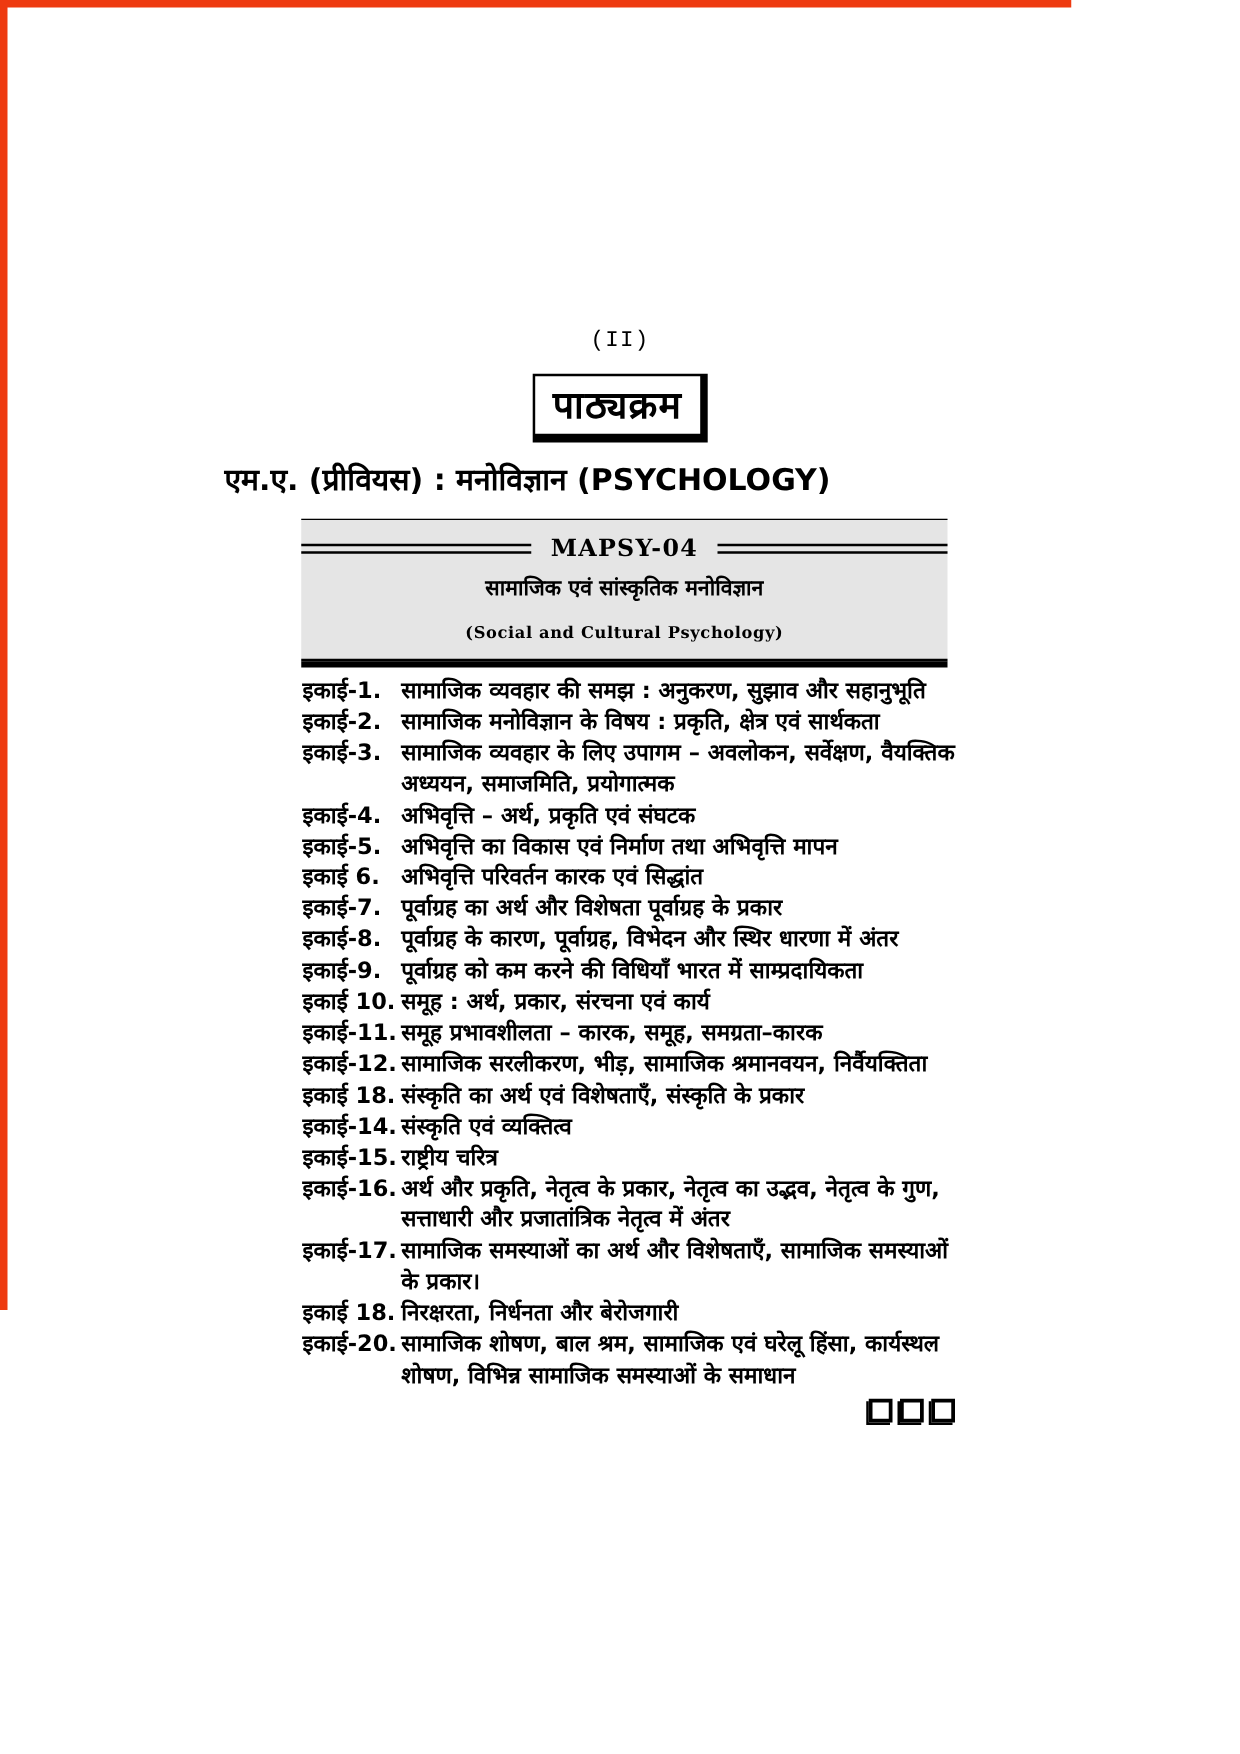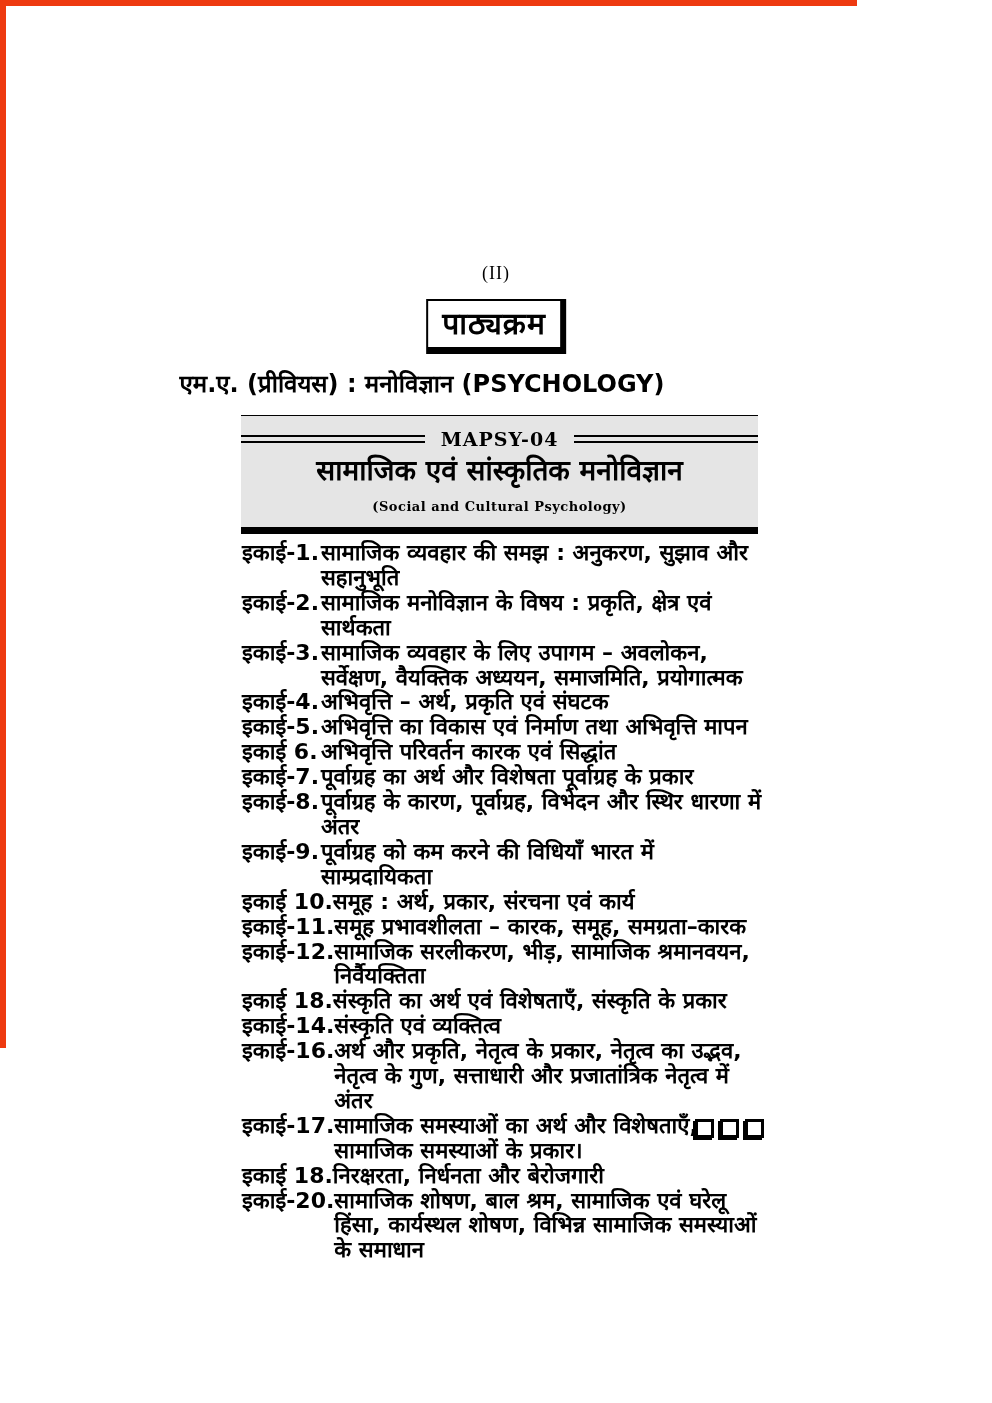--- a/index.html
+++ b/index.html
@@ -25,21 +25,21 @@
   }
   .edge-top{
     position:absolute;left:0;top:0;
     width:857px;height:6px;
     background:var(--edge-red);
   }
   
   .page-num{
     position:absolute;top:263px;left:0;width:992px;
     text-align:center;
-    font-family:Liberation Serif, serif;
+    font-family:Liberation Mono, monospace;
     font-size:18px;letter-spacing:1px;
   }
   
   .banner-box{
     position:absolute;top:299px;left:496px;
     transform:translateX(-50%);
     border:2px solid var(--ink);
     border-right-width:6px;
     border-bottom-width:7px;
     padding:1px 14px 4px 14px;
@@ -75,21 +75,21 @@
     padding:0 16px;
     font-family:"DejaVu Serif",serif;
     font-size:19px;font-weight:700;
     letter-spacing:1px;
     white-space:nowrap;
     text-align:right;
   }
   .paper-title-hi{
     margin-top:5px;
     text-align:center;
-    font-size:28px;font-weight:700;
+    font-size:17px;font-weight:700;
     line-height:32px;
   }
   .paper-title-en{
     margin-top:6px;
     text-align:center;
     font-family:"DejaVu Serif",serif;
     font-size:13px;font-weight:700;
     letter-spacing:0.5px;
     line-height:27px;
   }
@@ -97,21 +97,21 @@
     position:absolute;top:529px;left:241px;width:517px;
     height:5px;background:var(--ink);
   }
   
   .units{
     position:absolute;top:541px;left:242px;width:526px;
   }
   .unit-row{
     display:flex;
     align-items:flex-start;
-    font-size:22px;
+    font-size:18px;
     font-weight:600;
     line-height:24.9px;
   }
   .unit-label{
     flex:0 0 79px;
     white-space:nowrap;
   }
   .unit-text{flex:1;}
   
   .end-marks{
@@ -204,20 +204,24 @@
     </div>
       <div class="unit-row">
       <div class="unit-label">इकाई 18.</div>
       <div class="unit-text">संस्कृति का अर्थ एवं विशेषताएँ, संस्कृति के प्रकार</div>
     </div>
       <div class="unit-row">
       <div class="unit-label">इकाई-14.</div>
       <div class="unit-text">संस्कृति एवं व्यक्तित्व</div>
     </div>
       <div class="unit-row">
+      <div class="unit-label">इकाई-15.</div>
+      <div class="unit-text">राष्ट्रीय चरित्र</div>
+    </div>
+      <div class="unit-row">
       <div class="unit-label">इकाई-16.</div>
       <div class="unit-text">अर्थ और प्रकृति, नेतृत्व के प्रकार, नेतृत्व का उद्भव, नेतृत्व के गुण, सत्ताधारी और प्रजातांत्रिक नेतृत्व में अंतर</div>
     </div>
       <div class="unit-row">
       <div class="unit-label">इकाई-17.</div>
       <div class="unit-text">सामाजिक समस्याओं का अर्थ और विशेषताएँ, सामाजिक समस्याओं के प्रकार।</div>
     </div>
       <div class="unit-row">
       <div class="unit-label">इकाई 18.</div>
       <div class="unit-text">निरक्षरता, निर्धनता और बेरोजगारी</div>

